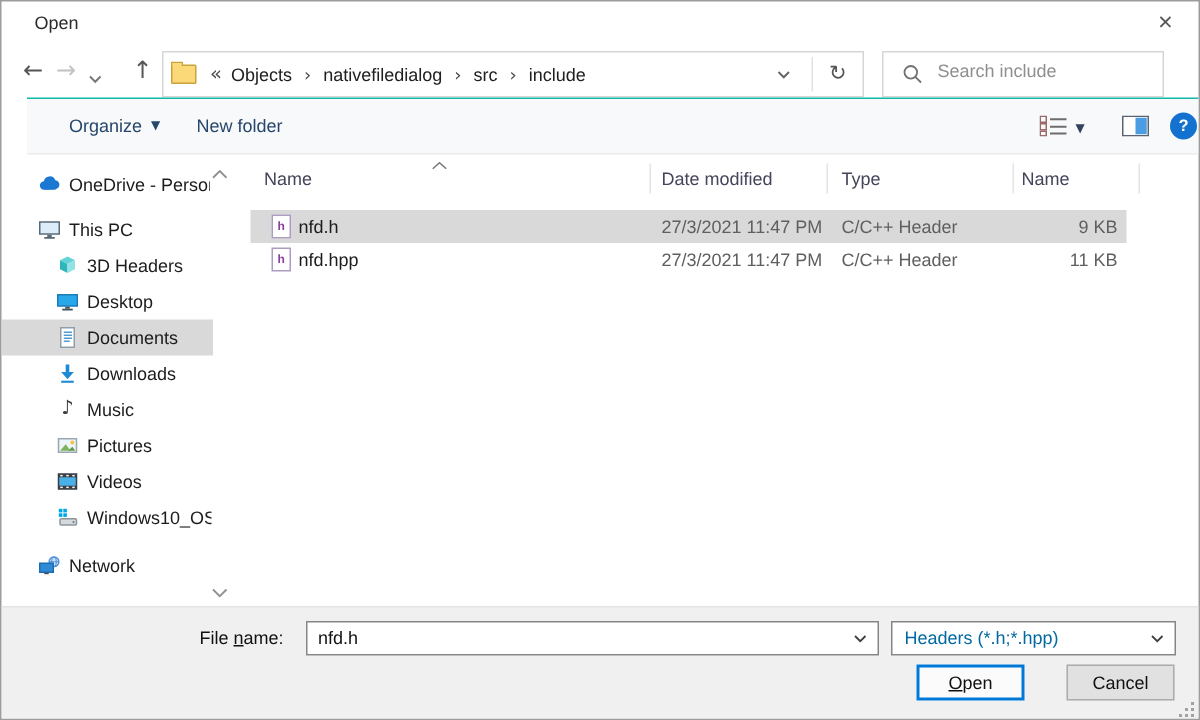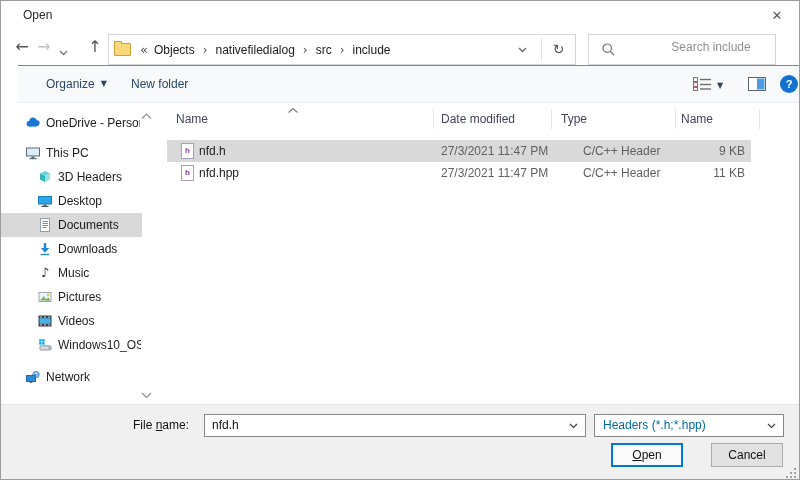--- a/index.html
+++ b/index.html
@@ -27,22 +27,22 @@
   .crumb{padding:0 2px;color:#202020;}
   .csep{margin:0 6px;color:#4c4c4c;font-size:12px;}
   .coverflow{margin-right:4px;color:#4c4c4c;font-size:13px;}
   .addr-dd{position:absolute;left:400px;top:0;width:26px;height:29px;display:flex;align-items:center;justify-content:center;}
   .addr-sep{position:absolute;left:432px;top:3px;width:1px;height:23px;background:#e2e2e2;}
   .refresh{position:absolute;left:433px;top:0;width:33px;height:29px;text-align:center;line-height:29px;
            font-size:14px;color:#555;}
   .searchbox{position:absolute;left:587px;top:33px;width:188px;height:31px;box-sizing:border-box;
              border:1px solid #d6d6d6;background:#fff;}
   .search-ic{position:absolute;left:13px;top:8px;}
-  .searchbox input{position:absolute;left:50px;top:4px;width:140px;border:none;outline:none;
-                   font:12px "Liberation Sans",sans-serif;color:#ec4899;background:transparent;text-align:center;}
+  .searchbox input{position:absolute;left:34px;top:4px;width:140px;border:none;outline:none;
+                   font:12px "Liberation Sans",sans-serif;color:#ec4899;background:transparent;}
   .searchbox input::placeholder{color:#8f8f8f;opacity:1;}
 
   
   .toolbar{position:absolute;left:17px;right:0;top:64px;height:38px;box-sizing:border-box;background:#f8f9fa;
            border-top:1px solid #14b8a6;border-bottom:1px solid #ececec;}
   .tbtxt{position:absolute;top:0;height:36px;line-height:36px;color:#26476b;}
   .tb-organize{left:28px;}
   .tb-newfolder{left:113px;}
   .dd-arrow{font-size:8px;margin-left:6px;vertical-align:2px;color:#26476b;}
   .tb-views{position:absolute;left:668px;top:0;width:46px;height:36px;}
@@ -71,21 +71,21 @@
   .hs1{left:432px}.hs2{left:550px}.hs3{left:674px}.hs4{left:758px}
   .sort-caret{position:absolute;left:286px;top:102px;}
 
   
   .row{position:absolute;left:166px;width:584px;height:22px;}
   .row.sel{background:#d9d9d9;}
   .doc{position:absolute;left:14px;top:3px;width:11px;height:14px;background:#fff;border:1px solid #ab9cc0;
        font:bold 8px "Liberation Sans",sans-serif;color:#8a3fa0;text-align:center;line-height:14px;}
   .row .nm{position:absolute;left:32px;line-height:22px;color:#1c1c1c;}
   .row .dt{position:absolute;left:274px;line-height:22px;color:#5f5f5f;}
-  .row .tp{position:absolute;left:416px;line-height:22px;color:#5f5f5f;text-align:right;}
+  .row .tp{position:absolute;left:394px;line-height:22px;color:#5f5f5f;text-align:right;}
   .row .sz{position:absolute;right:6px;line-height:22px;color:#5f5f5f;}
   .r0{top:139px}.r1{top:161px}
 
   
   .footer{position:absolute;left:0;right:0;top:403px;height:77px;box-sizing:border-box;background:#f0f0f0;
           border-top:1px solid #e3e3e3;}
   .fn-label{position:absolute;left:132px;top:9px;line-height:23px;color:#111;}
   .mn{text-decoration:underline;}
   .fn-combo{position:absolute;left:203px;top:9px;width:382px;height:23px;box-sizing:border-box;
             border:1px solid #868686;background:#fff;}

